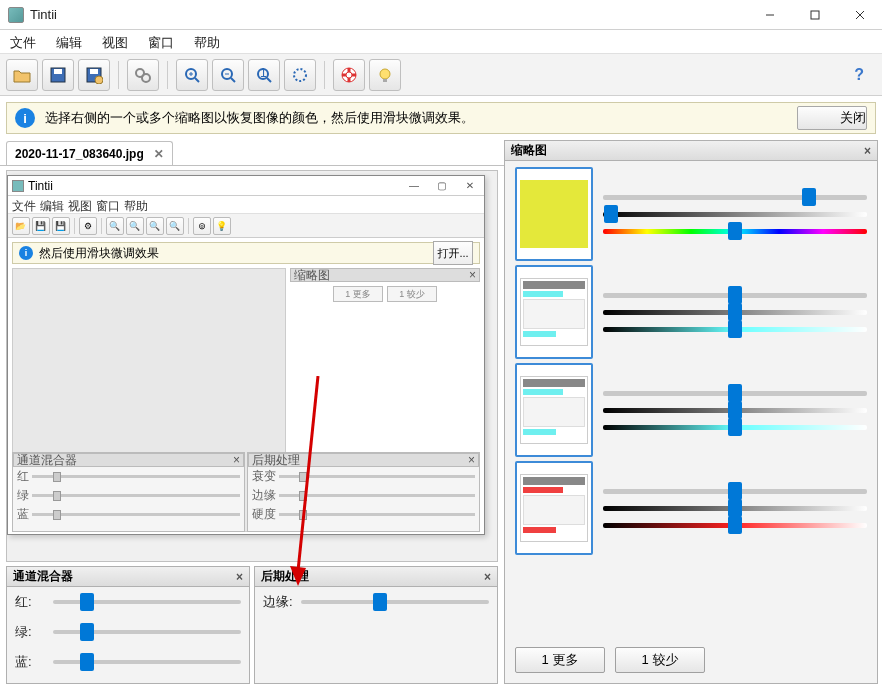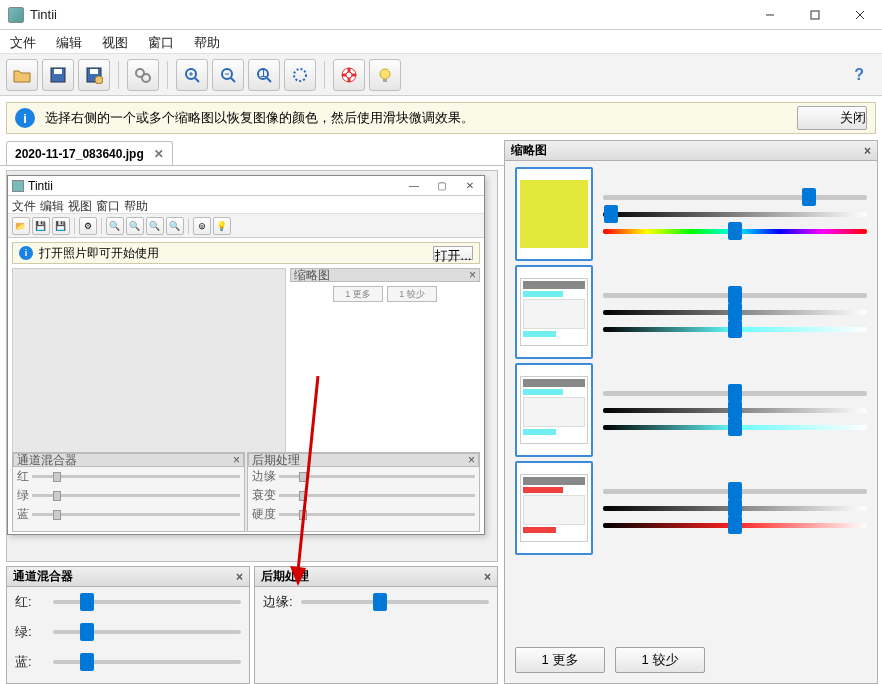--- a/index.html
+++ b/index.html
@@ -43,21 +43,21 @@
 .nested { position:absolute; top:4px; left:0; width:478px; height:360px; background:#fff; border:1px solid #888; box-shadow:2px 2px 6px rgba(0,0,0,.2);}
 .nested .ntitle { height:20px; display:flex; align-items:center; padding-left:4px; border-bottom:1px solid #ccc; font-size:11px;}
 .nested .nlogo { width:12px; height:12px; background:#7bb; border:1px solid #888; margin-right:4px;}
 .nested .nwinbtns { margin-left:auto; display:flex;}
 .nested .nwinbtns div { width:28px; height:18px; display:flex; align-items:center; justify-content:center; font-size:10px; color:#555;}
 .nested .nmenu { height:18px; display:flex; gap:4px; padding:2px 4px; font-size:10px; color:#333; border-bottom:1px solid #e0e0e0;}
 .nested .ntool { height:24px; display:flex; align-items:center; gap:2px; padding:0 4px; background:#f3f3f3; border-bottom:1px solid #ccc;}
 .nested .ntb { width:18px; height:18px; border:1px solid #bbb; border-radius:2px; background:linear-gradient(#fdfdfd,#eee); display:flex; align-items:center; justify-content:center; font-size:9px;}
 .nested .ninfo { height:22px; background:#fbf9e7; border:1px solid #cfcba8; margin:4px; display:flex; align-items:center; padding:0 6px; gap:6px; font-size:10px;}
 .nested .ninfo .ii { width:14px; height:14px; border-radius:50%; background:#1a82e2; color:#fff; display:flex; align-items:center; justify-content:center; font-size:9px; font-weight:bold;}
-.nested .ninfo button { margin-left:auto; font-size:13px; height:14px; width:40px; border:1px solid #aaa; background:linear-gradient(#fdfdfd,#eee);}
+.nested .ninfo button { margin-left:auto; font-size:11px; height:24px; width:40px; border:1px solid #aaa; background:linear-gradient(#fdfdfd,#eee);}
 .nested .nbody { display:flex; height:calc(100% - 20px - 18px - 24px - 30px);}
 .nested .nleft { flex:1; background:#e8e8e8; margin:0 2px 2px 4px; border:1px solid #ccc;}
 .nested .nright { width:190px; display:flex; flex-direction:column; margin:0 4px 2px 2px;}
 .nphdr { height:14px; background:#ddd; border:1px solid #bbb; font-size:9px; padding:0 3px; color:#555; display:flex; align-items:center;}
 .nphdr .px { margin-left:auto;}
 .npbtns { display:flex; gap:4px; justify-content:center; margin-top:4px;}
 .npbtns div { width:50px; height:16px; border:1px solid #bbb; background:#f5f5f5; font-size:9px; display:flex; align-items:center; justify-content:center; color:#888;}
 .nbotpanels { position:absolute; bottom:2px; left:4px; right:4px; height:80px; display:flex; gap:2px;}
 .nbp { flex:1; border:1px solid #bbb; background:#f5f5f5; font-size:9px;}
 .nbp .nphdr { background:#ddd;}
@@ -246,21 +246,21 @@
           <div class="ntb">🔍</div>
           <div class="ntb">🔍</div>
           <div class="ntb">🔍</div>
           <div class="ntb">🔍</div>
           <div style="width:1px;height:16px;background:#ccc;margin:0 2px"></div>
           <div class="ntb">⊚</div>
           <div class="ntb">💡</div>
         </div>
         <div class="ninfo">
           <div class="ii">i</div>
-          <span>打开照片即可开始使用</span>
+          <span>然后使用滑块微调效果</span>
           <button>打开...</button>
         </div>
         <div class="nbody">
           <div class="nleft"></div>
           <div class="nright">
             <div class="nphdr">
                 <span>缩略图</span>
                 <span class="px">×</span>
               </div>
             <div class="npbtns">
@@ -287,25 +287,25 @@
                 <span>蓝</span>
                 <div class="ntrack"></div>
               </div>
           </div>
           <div class="nbp">
             <div class="nphdr">
                 <span>后期处理</span>
                 <span class="px">×</span>
               </div>
             <div class="nslrow">
+                <span>衰变</span>
+                <div class="ntrack"></div>
+              </div>
+            <div class="nslrow">
                 <span>边缘</span>
-                <div class="ntrack"></div>
-              </div>
-            <div class="nslrow">
-                <span>衰变</span>
                 <div class="ntrack"></div>
               </div>
             <div class="nslrow">
                 <span>硬度</span>
                 <div class="ntrack"></div>
               </div>
           </div>
         </div>
       </div>
     </div>

